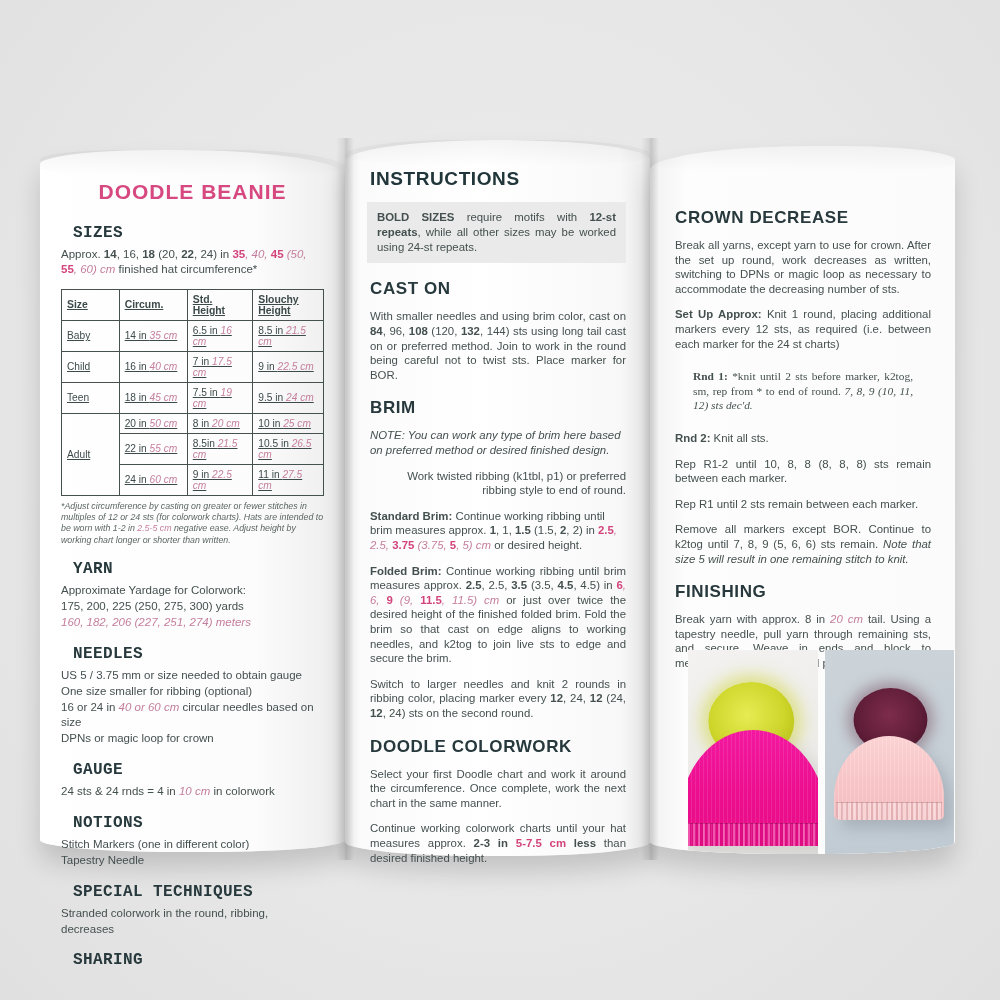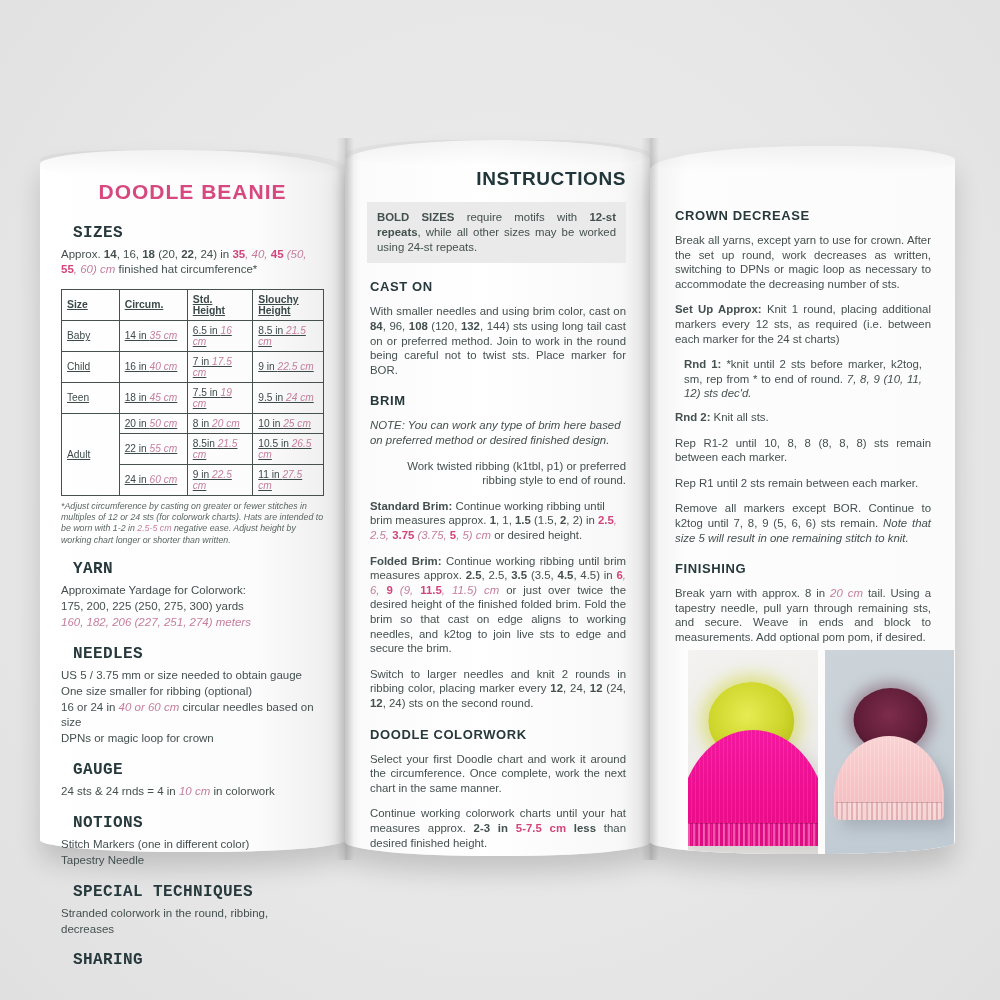--- a/index.html
+++ b/index.html
@@ -37,23 +37,23 @@
     background:linear-gradient(to bottom, rgba(0,0,0,0.045), rgba(0,0,0,0));
     pointer-events:none;
   }
   .pad{position:absolute;left:0;top:0;right:0;bottom:0;}
   .pl{padding:24px 21px 0 21px;}
   .pm{padding:28px 24px 0 25px;}
   .pr{padding:62px 24px 0 25px;}
 
   
   .doc-title{font-size:21px;font-weight:bold;letter-spacing:1px;color:#d6487f;margin:6px 0 20px 0;text-align:center;}
-  .big-head{font-size:19px;font-weight:bold;letter-spacing:0.6px;color:#21363a;margin:0 0 12px 0;text-align:right;}
+  .big-head{font-size:19px;font-weight:bold;letter-spacing:0.6px;color:#21363a;margin:0 0 12px 0;}
   .sec-head{font-size:16px;font-weight:bold;letter-spacing:0.4px;color:#27393c;margin:14px 0 5px 12px;font-family:Liberation Mono, monospace;}
-  .mid-head{font-size:13px;font-weight:bold;letter-spacing:0.6px;color:#27393c;margin:16px 0 10px 0;}
+  .mid-head{font-size:17px;font-weight:bold;letter-spacing:0.6px;color:#27393c;margin:16px 0 10px 0;}
   p,.para{font-size:11.5px;line-height:1.33;margin:0 0 11px 0;color:#44504f;}
   .pm p,.pr p,.pm .para,.pr .para{font-size:11.4px;line-height:1.28;text-align:justify;}
   .line{font-size:11.5px;line-height:1.38;color:#44504f;}
   .b{font-weight:bold;}
   .i{font-style:italic;}
   .p{color:#c57e9d;font-style:italic;}
   .bp{color:#d3447c;font-weight:bold;}
   .footnote{font-size:8.8px;font-style:italic;line-height:1.3;color:#5a6663;margin:5px 0 10px 0;}
 
   
@@ -239,21 +239,21 @@
       <p><span>Continue working colorwork charts until your hat measures approx. </span><span class="b">2-3 in</span><span> </span><span class="bp">5-7.5 cm</span><span> </span><span class="b">less</span><span> than desired finished height.</span></p>
     </div>
   </div>
 
   <div class="panel panel-right">
     <div class="pad pr">
       <div class="mid-head" style="margin-top:0;">CROWN DECREASE</div>
       <p>Break all yarns, except yarn to use for crown. After the set up round, work decreases as written, switching to DPNs or magic loop as necessary to accommodate the decreasing number of sts.</p>
       <p><span class="b">Set Up Approx:</span><span> Knit 1 round, placing additional markers every 12 sts, as required (i.e. between each marker for the 24 st charts)</span></p>
       <div style="margin:0 0 11px 0;">
-        <div class="para" style="margin:9px;"><span class="b">Rnd 1:</span><span> *knit until 2 sts before marker, k2tog, sm, rep from * to end of round. </span><span class="i">7, 8, 9 (10, 11, 12) sts dec'd.</span></div>
+        <div class="para" style="margin:18px;font-family:Liberation Serif, serif;"><span class="b">Rnd 1:</span><span> *knit until 2 sts before marker, k2tog, sm, rep from * to end of round. </span><span class="i">7, 8, 9 (10, 11, 12) sts dec'd.</span></div>
         <div class="para" style="margin:0;"><span class="b">Rnd 2:</span><span> Knit all sts.</span></div>
       </div>
       <p>Rep R1-2 until 10, 8, 8 (8, 8, 8) sts remain between each marker.</p>
       <p>Rep R1 until 2 sts remain between each marker.</p>
       <p><span>Remove all markers except BOR. Continue to k2tog until 7, 8, 9 (5, 6, 6) sts remain. </span><span class="i">Note that size 5 will result in one remaining stitch to knit.</span></p>
 
       <div class="mid-head">FINISHING</div>
       <p><span>Break yarn with approx. 8 in </span><span class="p">20 cm</span><span> tail. Using a tapestry needle, pull yarn through remaining sts, and secure. Weave in ends and block to measurements. Add optional pom pom, if desired.</span></p>
     </div>
 

